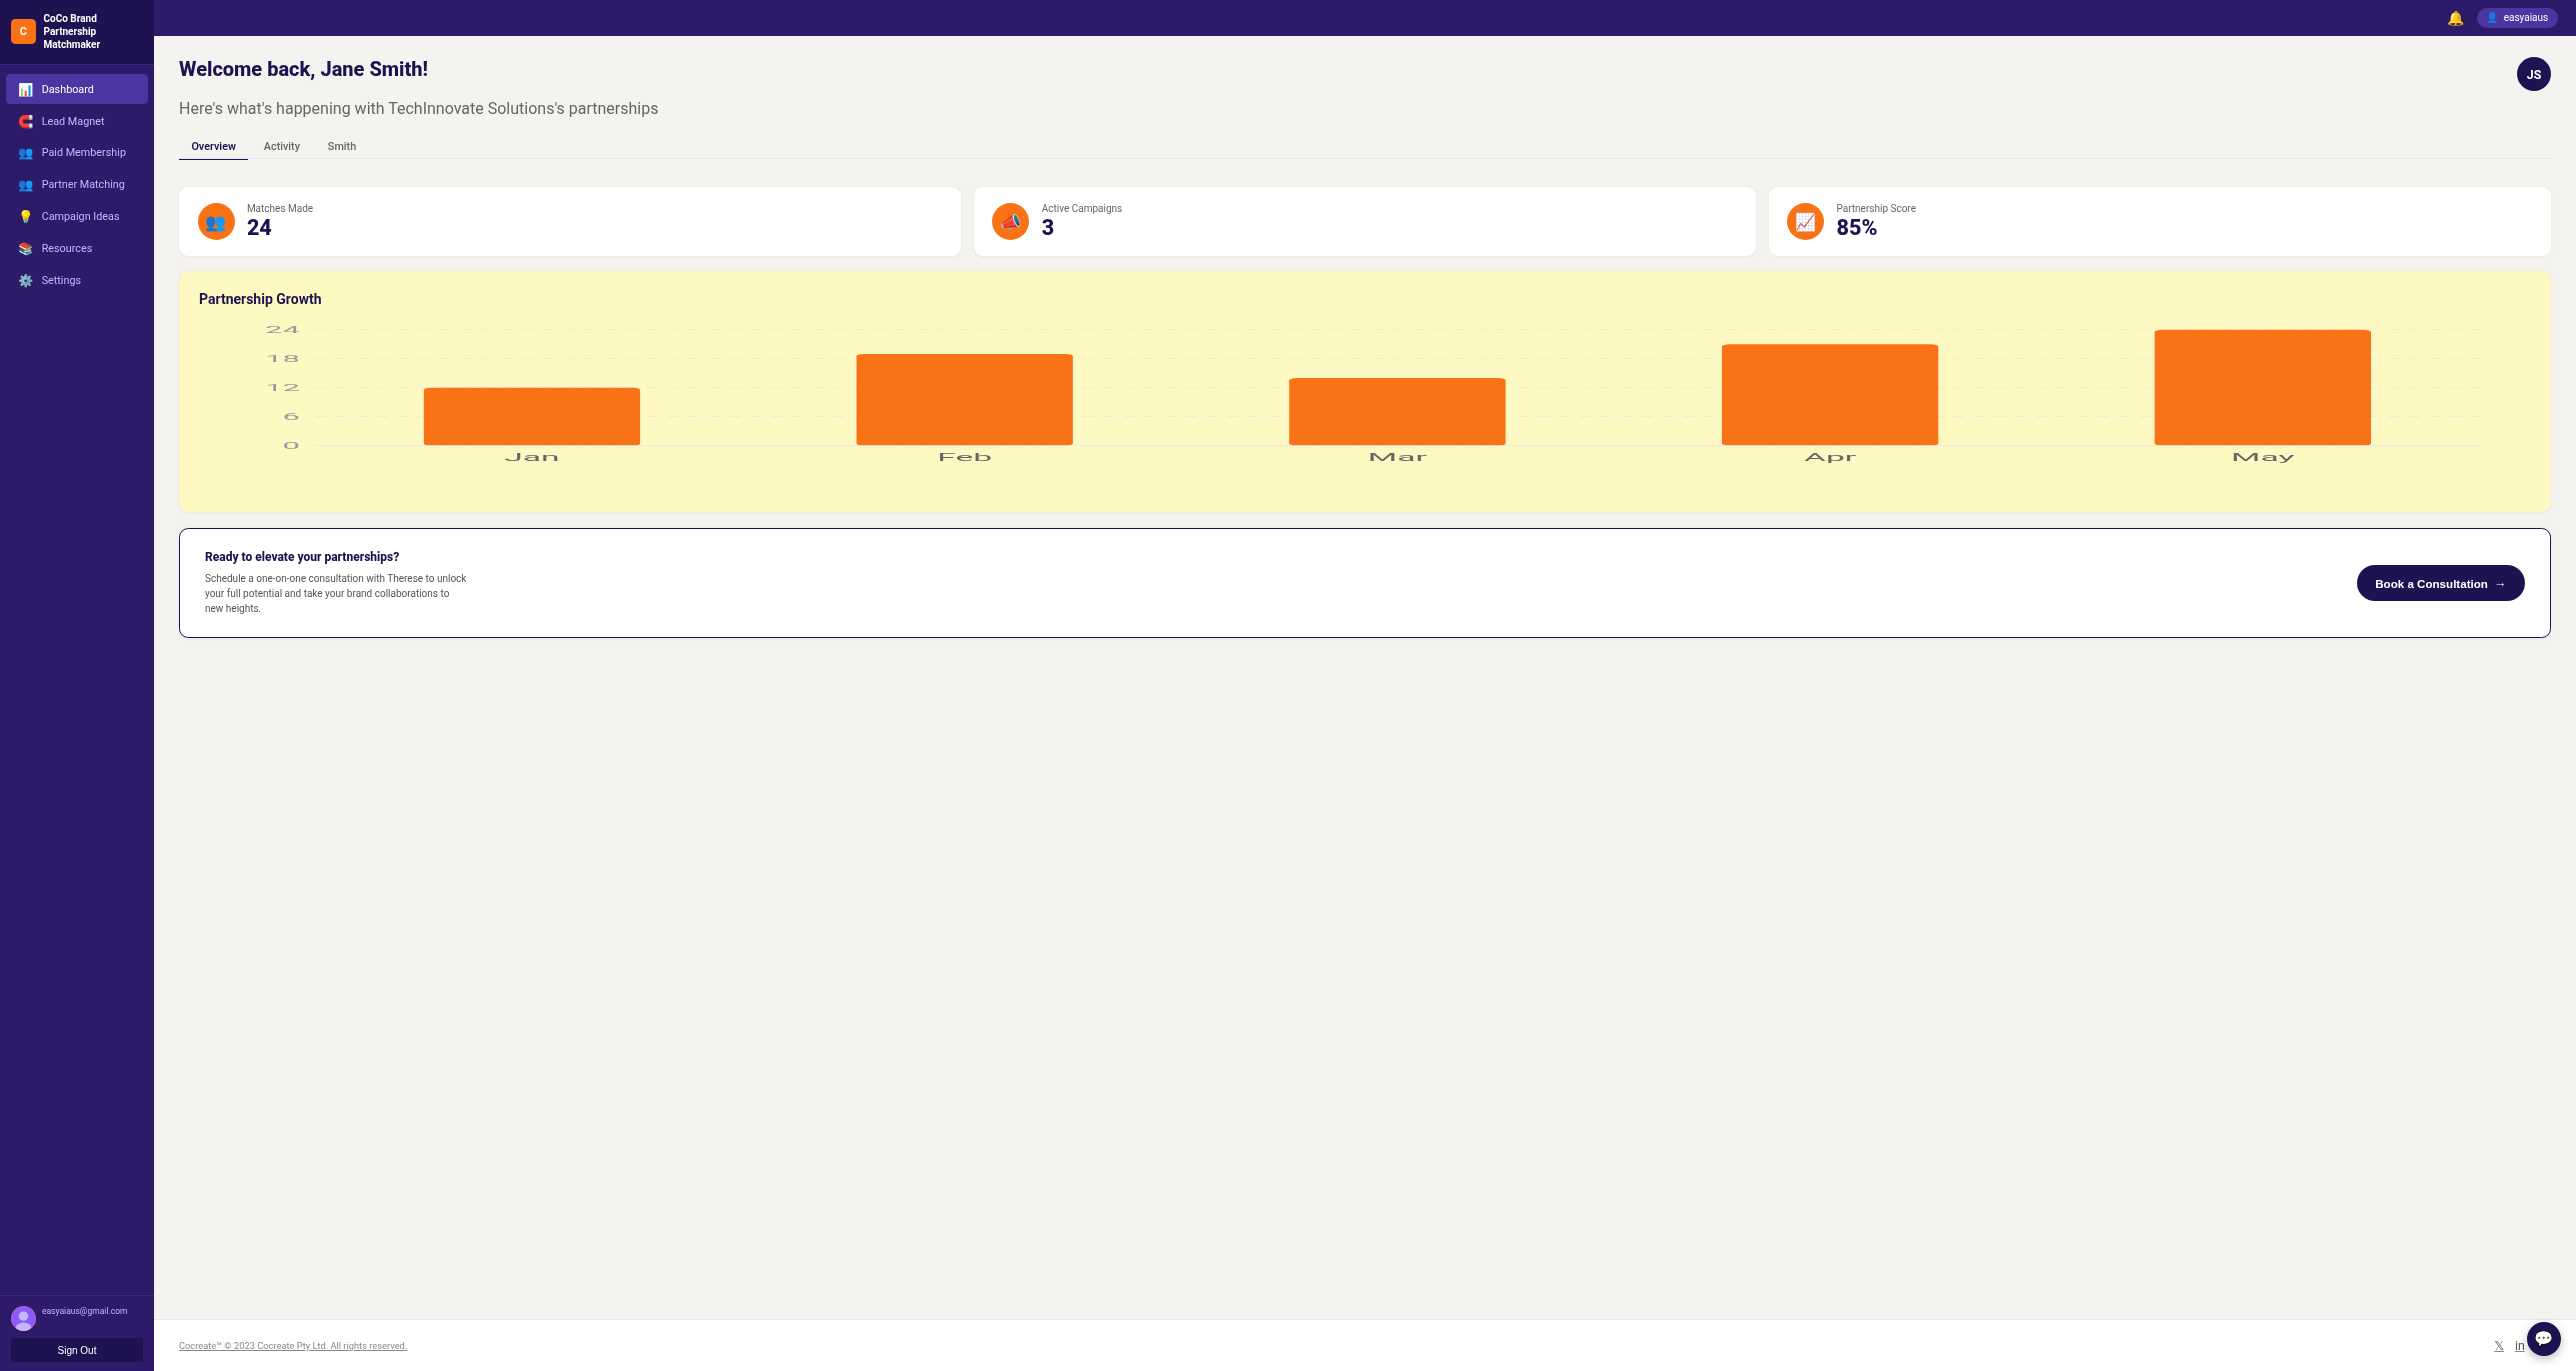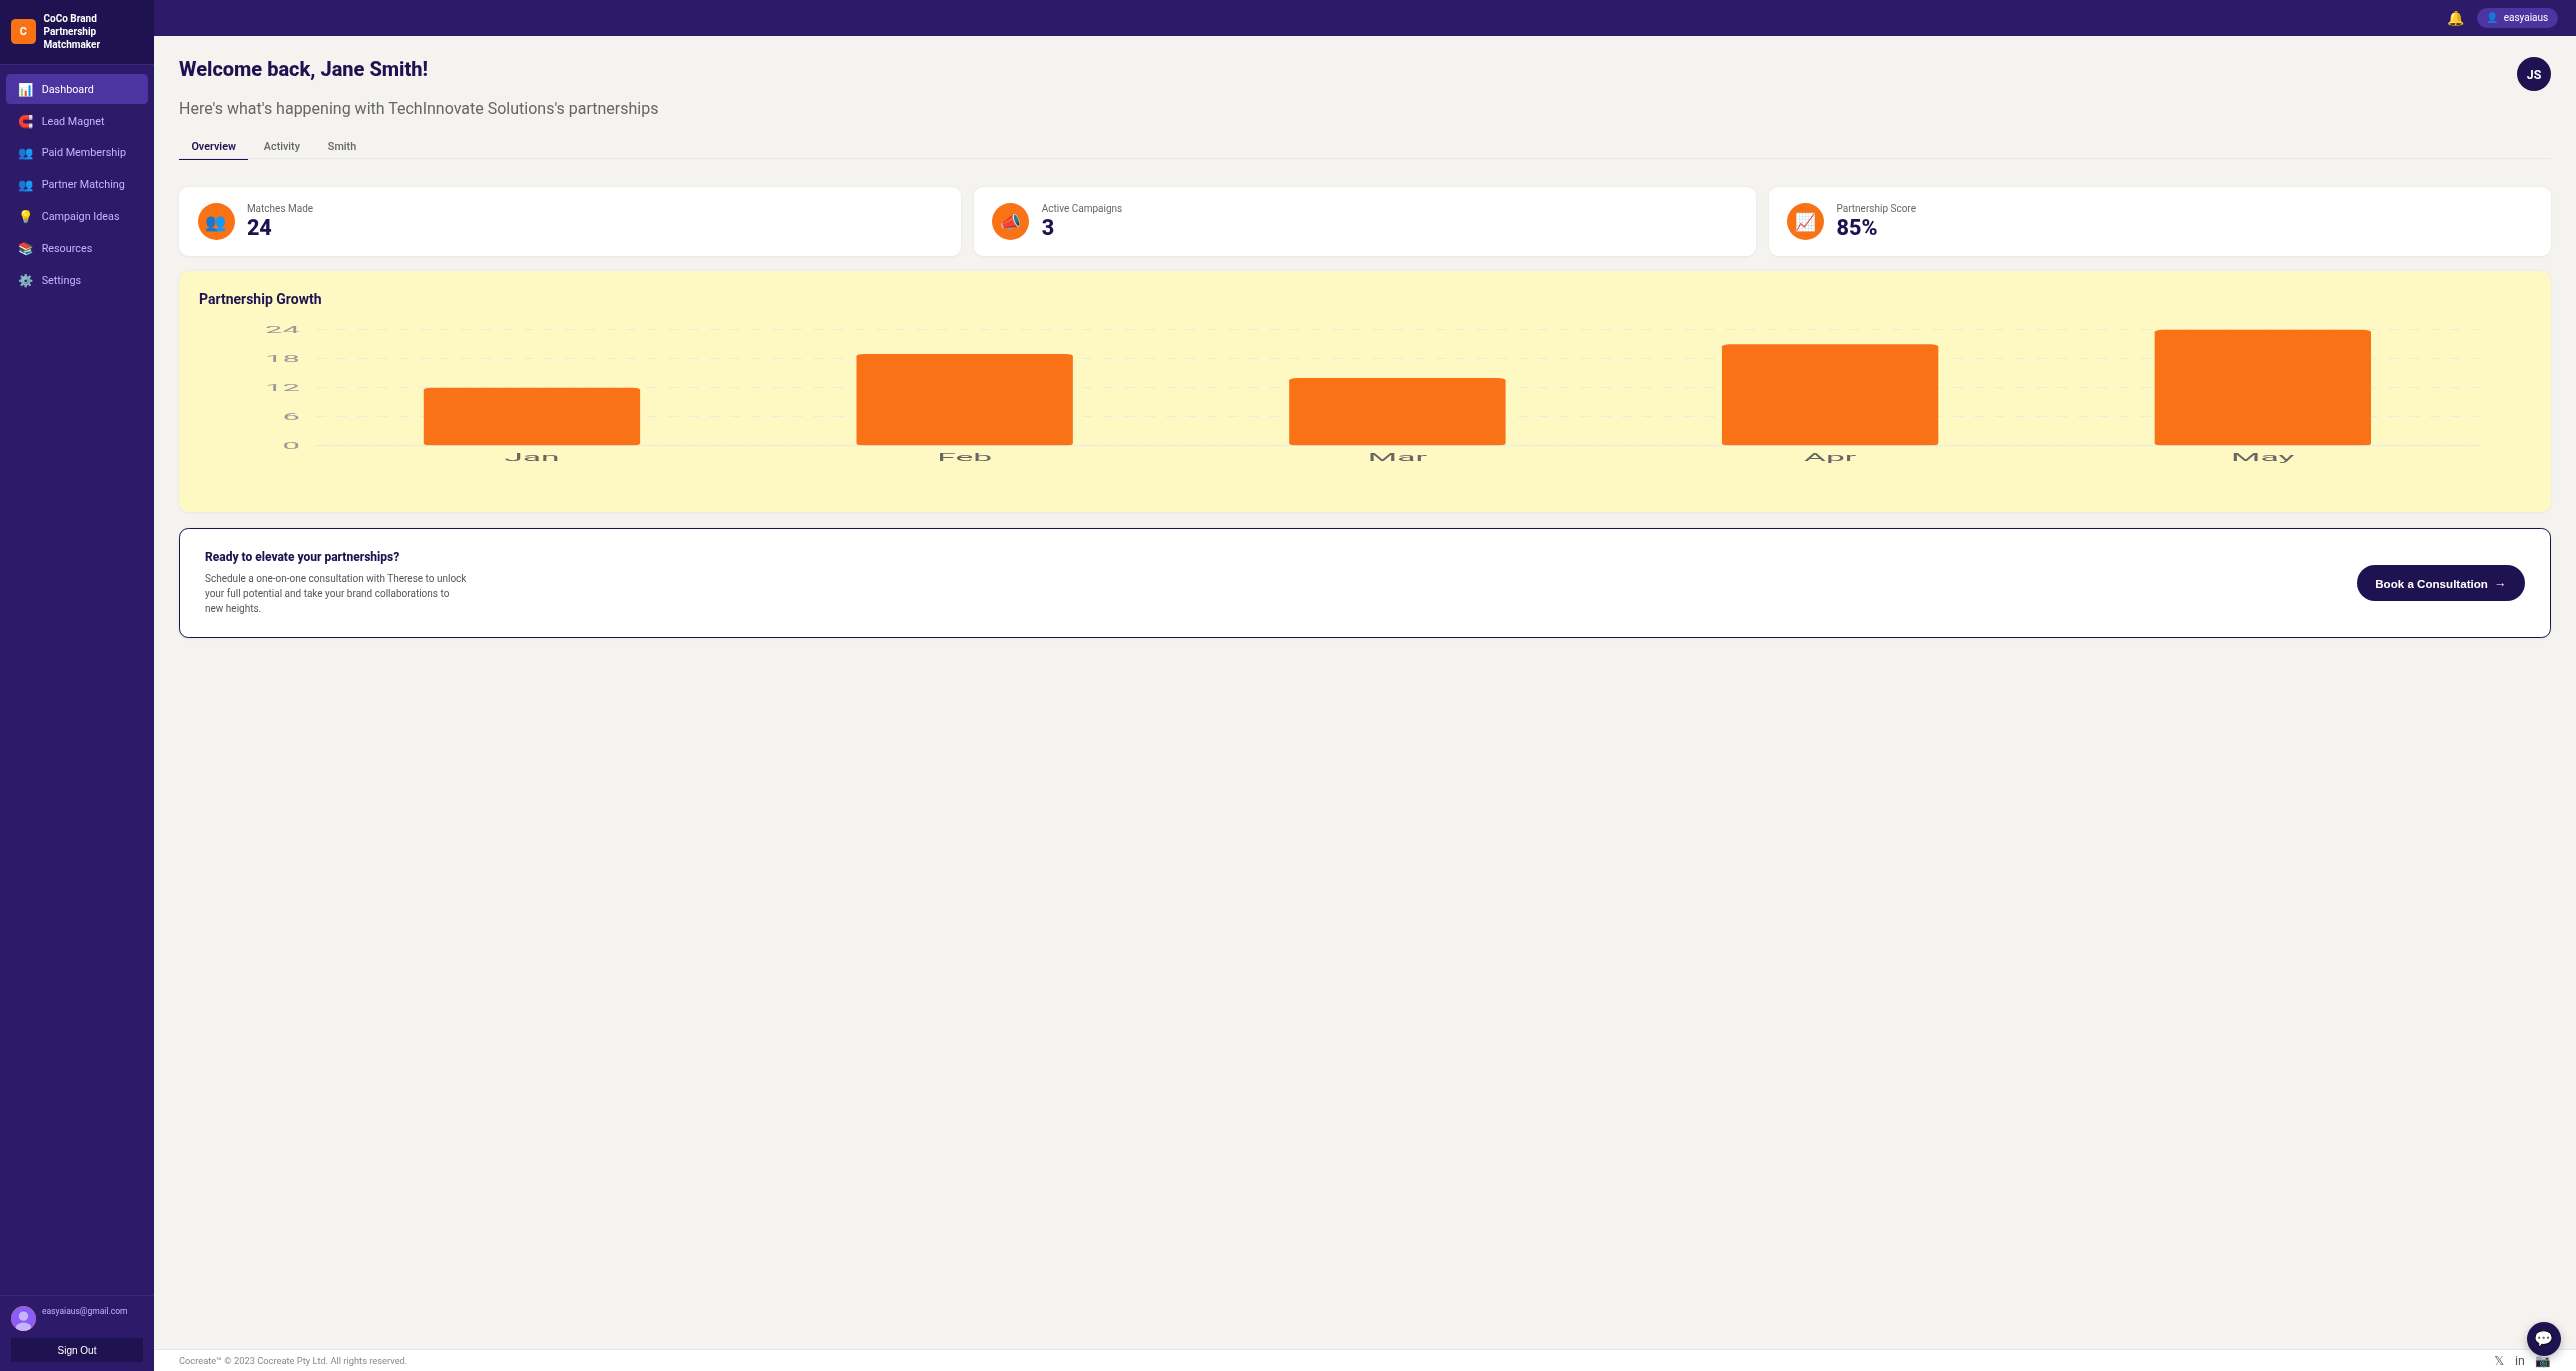--- a/index.html
+++ b/index.html
@@ -260,27 +260,28 @@
       gap: 6.2px;
       white-space: nowrap;
       flex-shrink: 0;
     }
     #book-btn .arrow { font-size: 12.4px; }
 
     
     #footer {
       background: white;
       border-top: 0.8px solid #e5e7eb;
-      padding: 3px 25px;
+      padding: 18px 25px;
       display: flex;
       justify-content: space-between;
       align-items: center;
       font-size: 9.3px;
       color: #888;
       flex-shrink: 0;
+      text-decoration: underline;
     }
     #social-icons { display: flex; gap: 10.8px; font-size: 12.4px; color: #555; cursor: pointer; }
 
     
     #chat-bubble {
       position: fixed;
       bottom: 15.4px;
       right: 15.4px;
       width: 34px; height: 34px;
       background: #1e1250;

